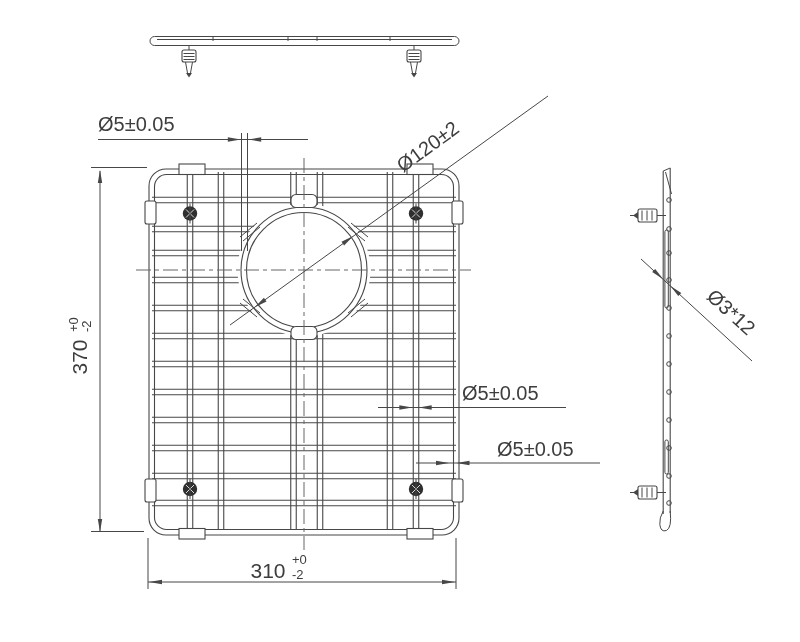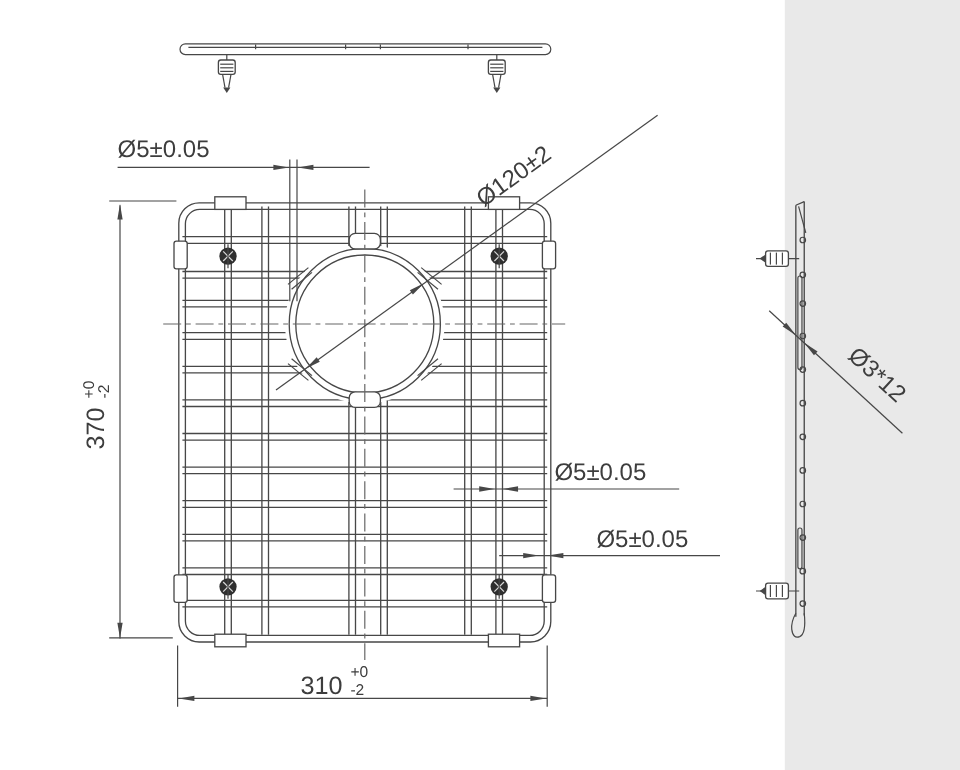--- a/index.html
+++ b/index.html
@@ -1,17 +1,17 @@
 <!DOCTYPE html>
 <html style="--line: #474747; --center: #666666; --text: #3d3d3d; --bg: #ffffff;"><head>
 <meta charset="utf-8">
 <style>
   :root{ --line:#474747; --center:#666; --text:#3d3d3d; --bg:#ffffff; }
   html,body{margin:0;padding:0;background:#e9e9e9;}
-  #canvas{width:654px;height:642px;background:var(--bg);position:relative;margin:0;
+  #canvas{width:800px;height:642px;background:var(--bg);position:relative;margin:0;
           font-family:"Liberation Sans", sans-serif;}
   svg{display:block}
   .wire{stroke:var(--line);stroke-width:1.1;fill:none;}
   .thin{stroke:var(--line);stroke-width:1.0;fill:none;}
   .dim{stroke:var(--line);stroke-width:1.0;fill:none;}
   .arrow{fill:var(--line);stroke:none;}
   .cl{stroke:var(--center);stroke-width:1.0;fill:none;stroke-dasharray:15 4 4 4;}
   .whiteout{fill:var(--bg);stroke:none;}
   .tab{fill:var(--bg);stroke:var(--line);stroke-width:1.1;}
   .screw{fill:#2f2f2f;stroke:none;}

